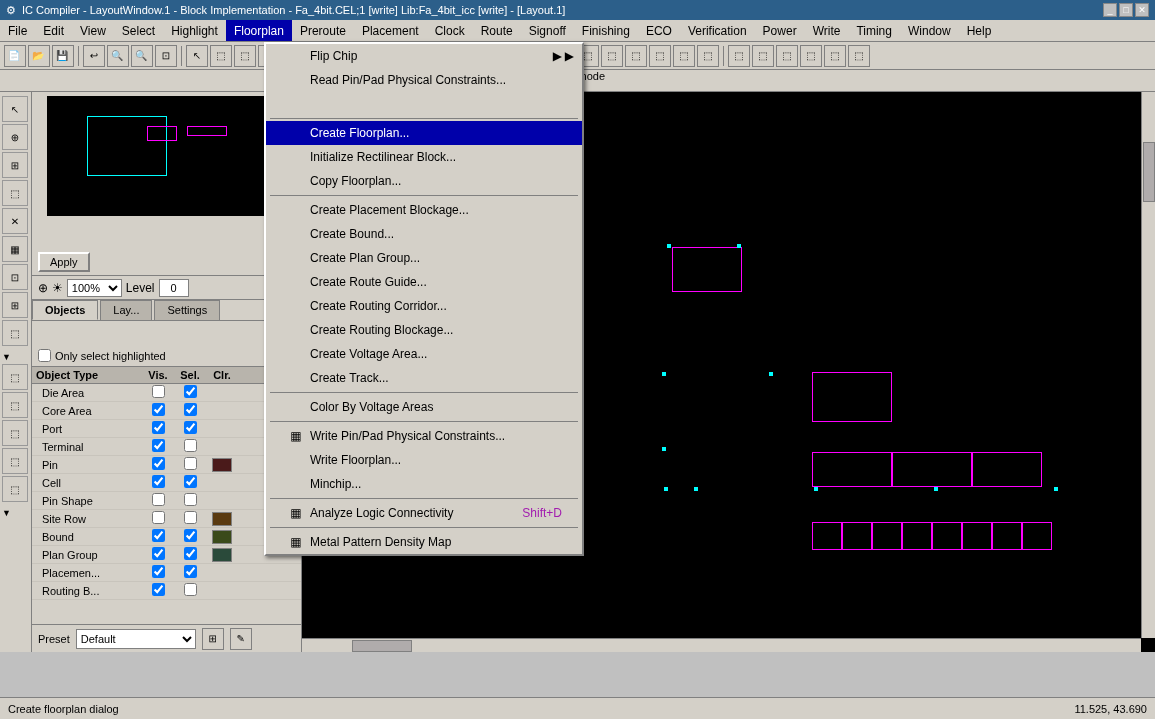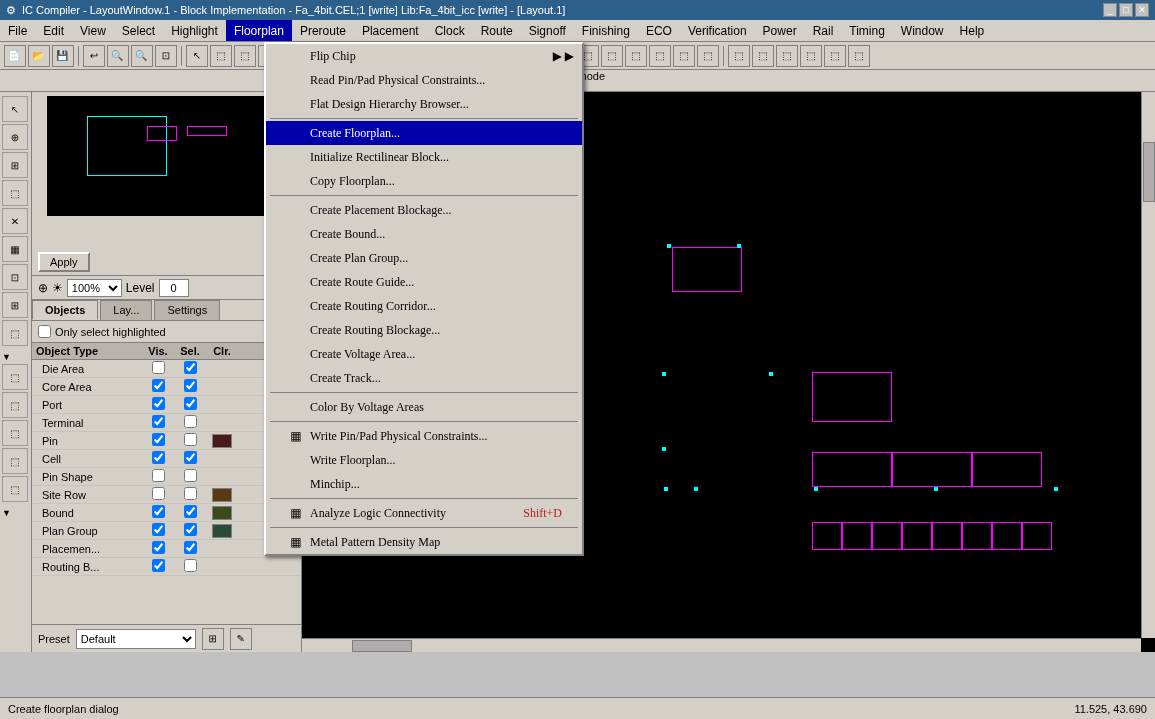--- a/index.html
+++ b/index.html
@@ -158,20 +158,21 @@
       border-bottom: 1px solid #d4d0c8;
       font-weight: bold;
     }
 
     
     #only-select-row {
       padding: 4px 6px;
       display: flex; align-items: center; gap: 4px;
       font-size: 11px;
       border-bottom: 1px solid #808080;
+      margin-top: 24px;
     }
 
     
     #object-table {
       flex: 1;
       overflow-y: auto;
     }
     #object-table-header {
       display: flex;
       background: #b8b4ac;
@@ -230,21 +231,20 @@
       font-size: 11px;
       gap: 20px;
     }
 
     
     #dropdown-overlay {
       position: absolute;
       top: 0; left: 0; right: 0; bottom: 0;
       z-index: 100;
       pointer-events: none;
-      font-family: Liberation Serif, serif;
     }
     #floorplan-dropdown {
       position: absolute;
       top: 42px;
       left: 264px;
       width: 320px;
       background: #d4d0c8;
       border: 2px solid;
       border-color: #ffffff #808080 #808080 #ffffff;
       box-shadow: 2px 2px 4px rgba(0,0,0,0.5);
@@ -317,21 +317,21 @@
     <div class="menu-item active">Floorplan</div>
     <div class="menu-item">Preroute</div>
     <div class="menu-item">Placement</div>
     <div class="menu-item">Clock</div>
     <div class="menu-item">Route</div>
     <div class="menu-item">Signoff</div>
     <div class="menu-item">Finishing</div>
     <div class="menu-item">ECO</div>
     <div class="menu-item">Verification</div>
     <div class="menu-item">Power</div>
-    <div class="menu-item">Rail</div>
+    <div class="menu-item">Write</div>
     <div class="menu-item">Timing</div>
     <div class="menu-item">Window</div>
     <div class="menu-item">Help</div>
   </div>
 
   <div id="toolbar">
     <div class="toolbar-btn">📄</div>
     <div class="toolbar-btn">📂</div>
     <div class="toolbar-btn">💾</div>
     <div class="toolbar-sep"></div>
@@ -609,21 +609,20 @@
             <span class="dd-item-icon"></span>
             <span style="flex: 1 1 0%;">Flip Chip</span>
             <span style="margin-left: auto;">▶</span>
           </div>
           <div class="dd-item">
             <span class="dd-item-icon"></span>
             <span style="flex: 1 1 0%;">Read Pin/Pad Physical Constraints...</span>
           </div>
           <div class="dd-item">
             <span class="dd-item-icon"></span>
-            <span style="flex: 1 1 0%;">Flat Design Hierarchy Browser...</span>
           </div>
           <div class="dd-separator"></div>
           <div class="dd-item highlighted">
             <span class="dd-item-icon"></span>
             <span style="flex: 1 1 0%;">Create Floorplan...</span>
           </div>
           <div class="dd-item">
             <span class="dd-item-icon"></span>
             <span style="flex: 1 1 0%;">Initialize Rectilinear Block...</span>
           </div>
@@ -679,21 +678,21 @@
             <span style="flex: 1 1 0%;">Write Floorplan...</span>
           </div>
           <div class="dd-item">
             <span class="dd-item-icon"></span>
             <span style="flex: 1 1 0%;">Minchip...</span>
           </div>
           <div class="dd-separator"></div>
           <div class="dd-item">
             <span class="dd-item-icon">▦</span>
             <span style="flex: 1 1 0%;">Analyze Logic Connectivity</span>
-            <span style="margin-left: 20px; color: #b91c1c;">Shift+D</span>
+            <span style="margin-left: 20px; color: #a21caf;">Shift+D</span>
           </div>
           <div class="dd-separator"></div>
           <div class="dd-item">
             <span class="dd-item-icon">▦</span>
             <span style="flex: 1 1 0%;">Metal Pattern Density Map</span>
           </div>
         </div>
     </div>
   </div>
 

